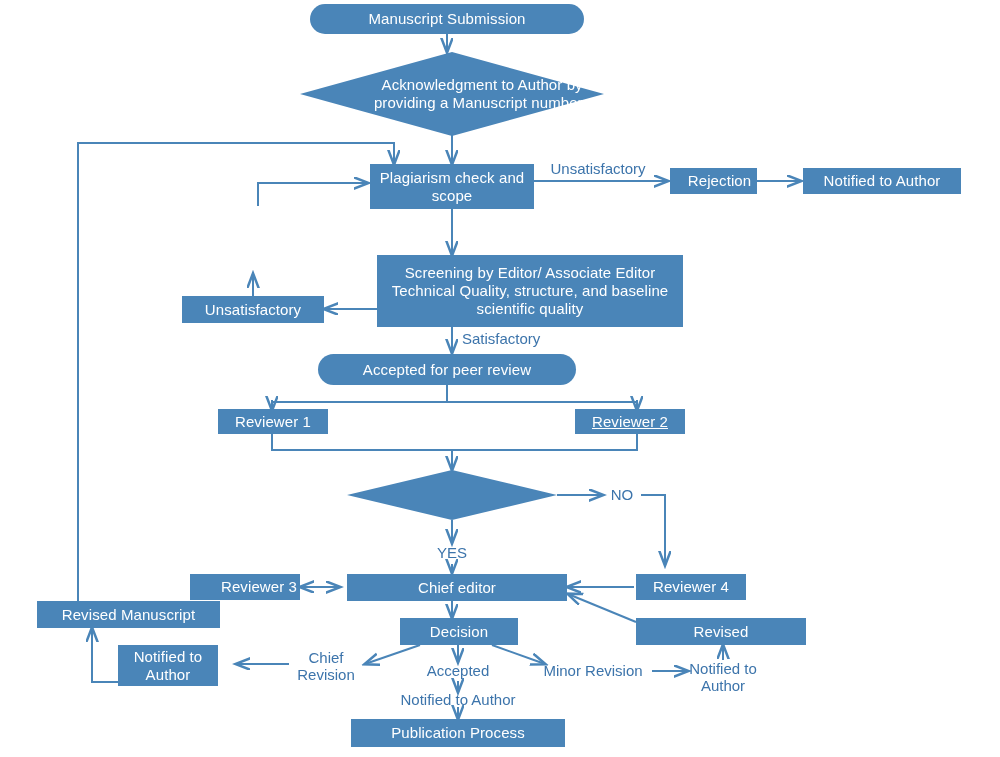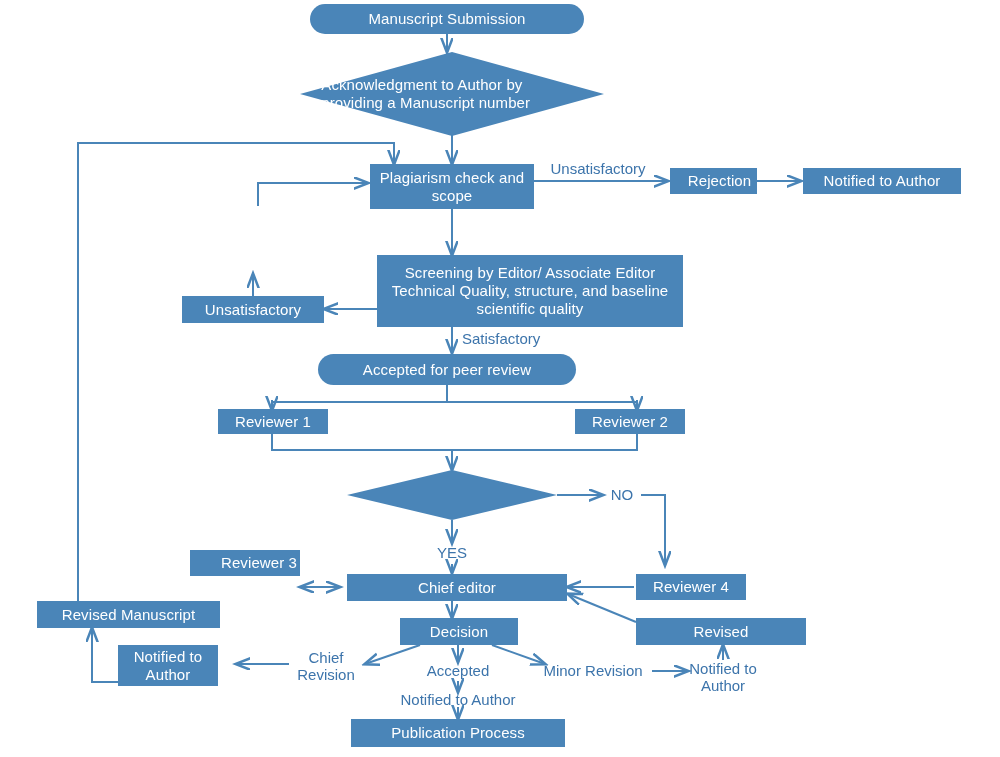--- a/index.html
+++ b/index.html
@@ -45,21 +45,21 @@
   }
   .diamond-shape {
     position: absolute;
     left: 0; top: 0;
     width: 100%; height: 100%;
   }
   .diamond-label {
     position: relative;
     z-index: 2;
     width: 86%;
-    text-align: left;
+    text-align: right;
   }
   .free-label {
     position: absolute;
     color: #3c74ab;
     font-size: 15px;
     text-align: center;
     line-height: 1.15;
     white-space: pre-line;
   }
 </style>
@@ -176,31 +176,31 @@
   </div>
 
   <div class="node rounded" style="left:318px; top:354px; width:258px; height:31px;">
     <span>Accepted for peer review</span>
   </div>
 
   <div class="node" style="left:218px; top:409px; width:110px; height:25px;">
     <span>Reviewer 1</span>
   </div>
 
-  <div class="node" style="left:575px; top:409px; width:110px; height:25px;">
+  <div class="node" style="left:575px; top:409px; width:110px; height:25px;text-decoration:underline;">
     <span>Reviewer 2</span>
   </div>
 
   <div class="node diamond" style="left:347px; top:470px; width:210px; height:50px;">
     <svg class="diamond-shape" viewBox="0 0 210 50" preserveAspectRatio="none">
       <polygon points="105,0 210,25 105,50 0,25" fill="#4a85b8"></polygon>
     </svg>
   </div>
 
-  <div class="node" style="left:190px; top:550px; width:110px; height:26px;padding-left:28px;">
+  <div class="node" style="left:190px; top:574px; width:110px; height:26px;padding-left:28px;">
     <span>Reviewer 3</span>
   </div>
 
   <div class="node" style="left:347px; top:574px; width:220px; height:27px;">
     <span>Chief editor</span>
   </div>
 
   <div class="node" style="left:636px; top:574px; width:110px; height:26px;">
     <span>Reviewer 4</span>
   </div>

